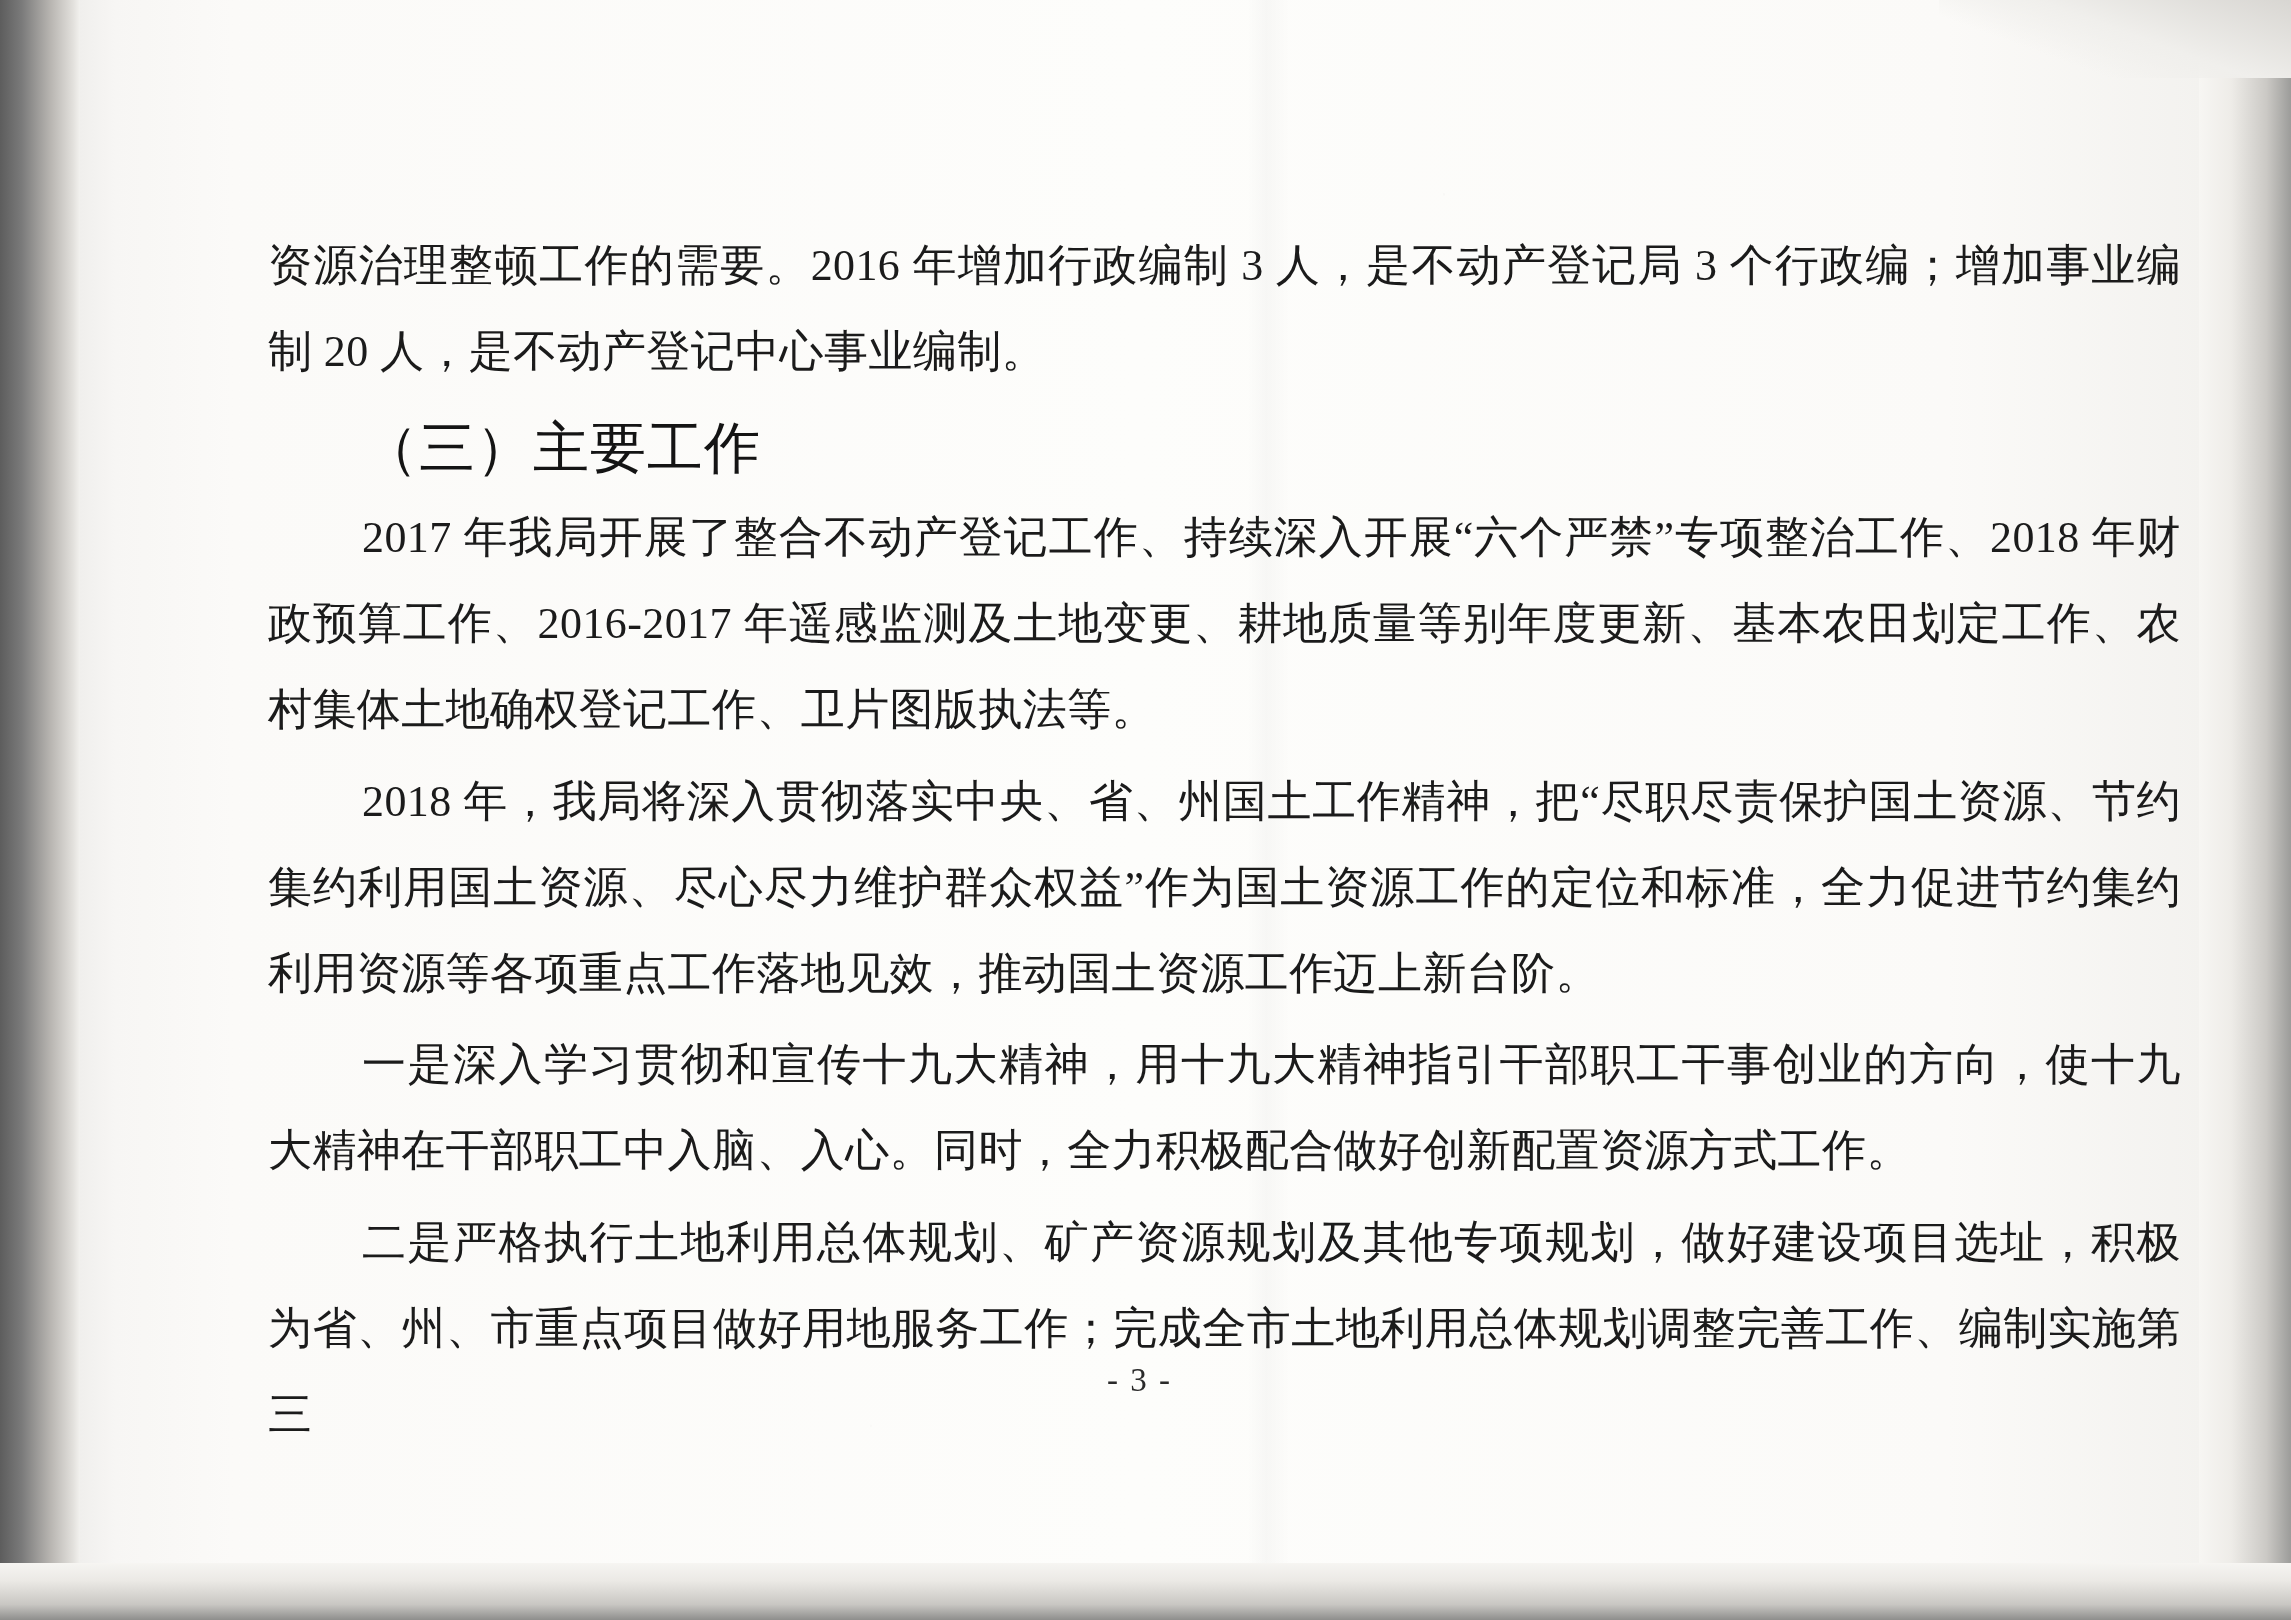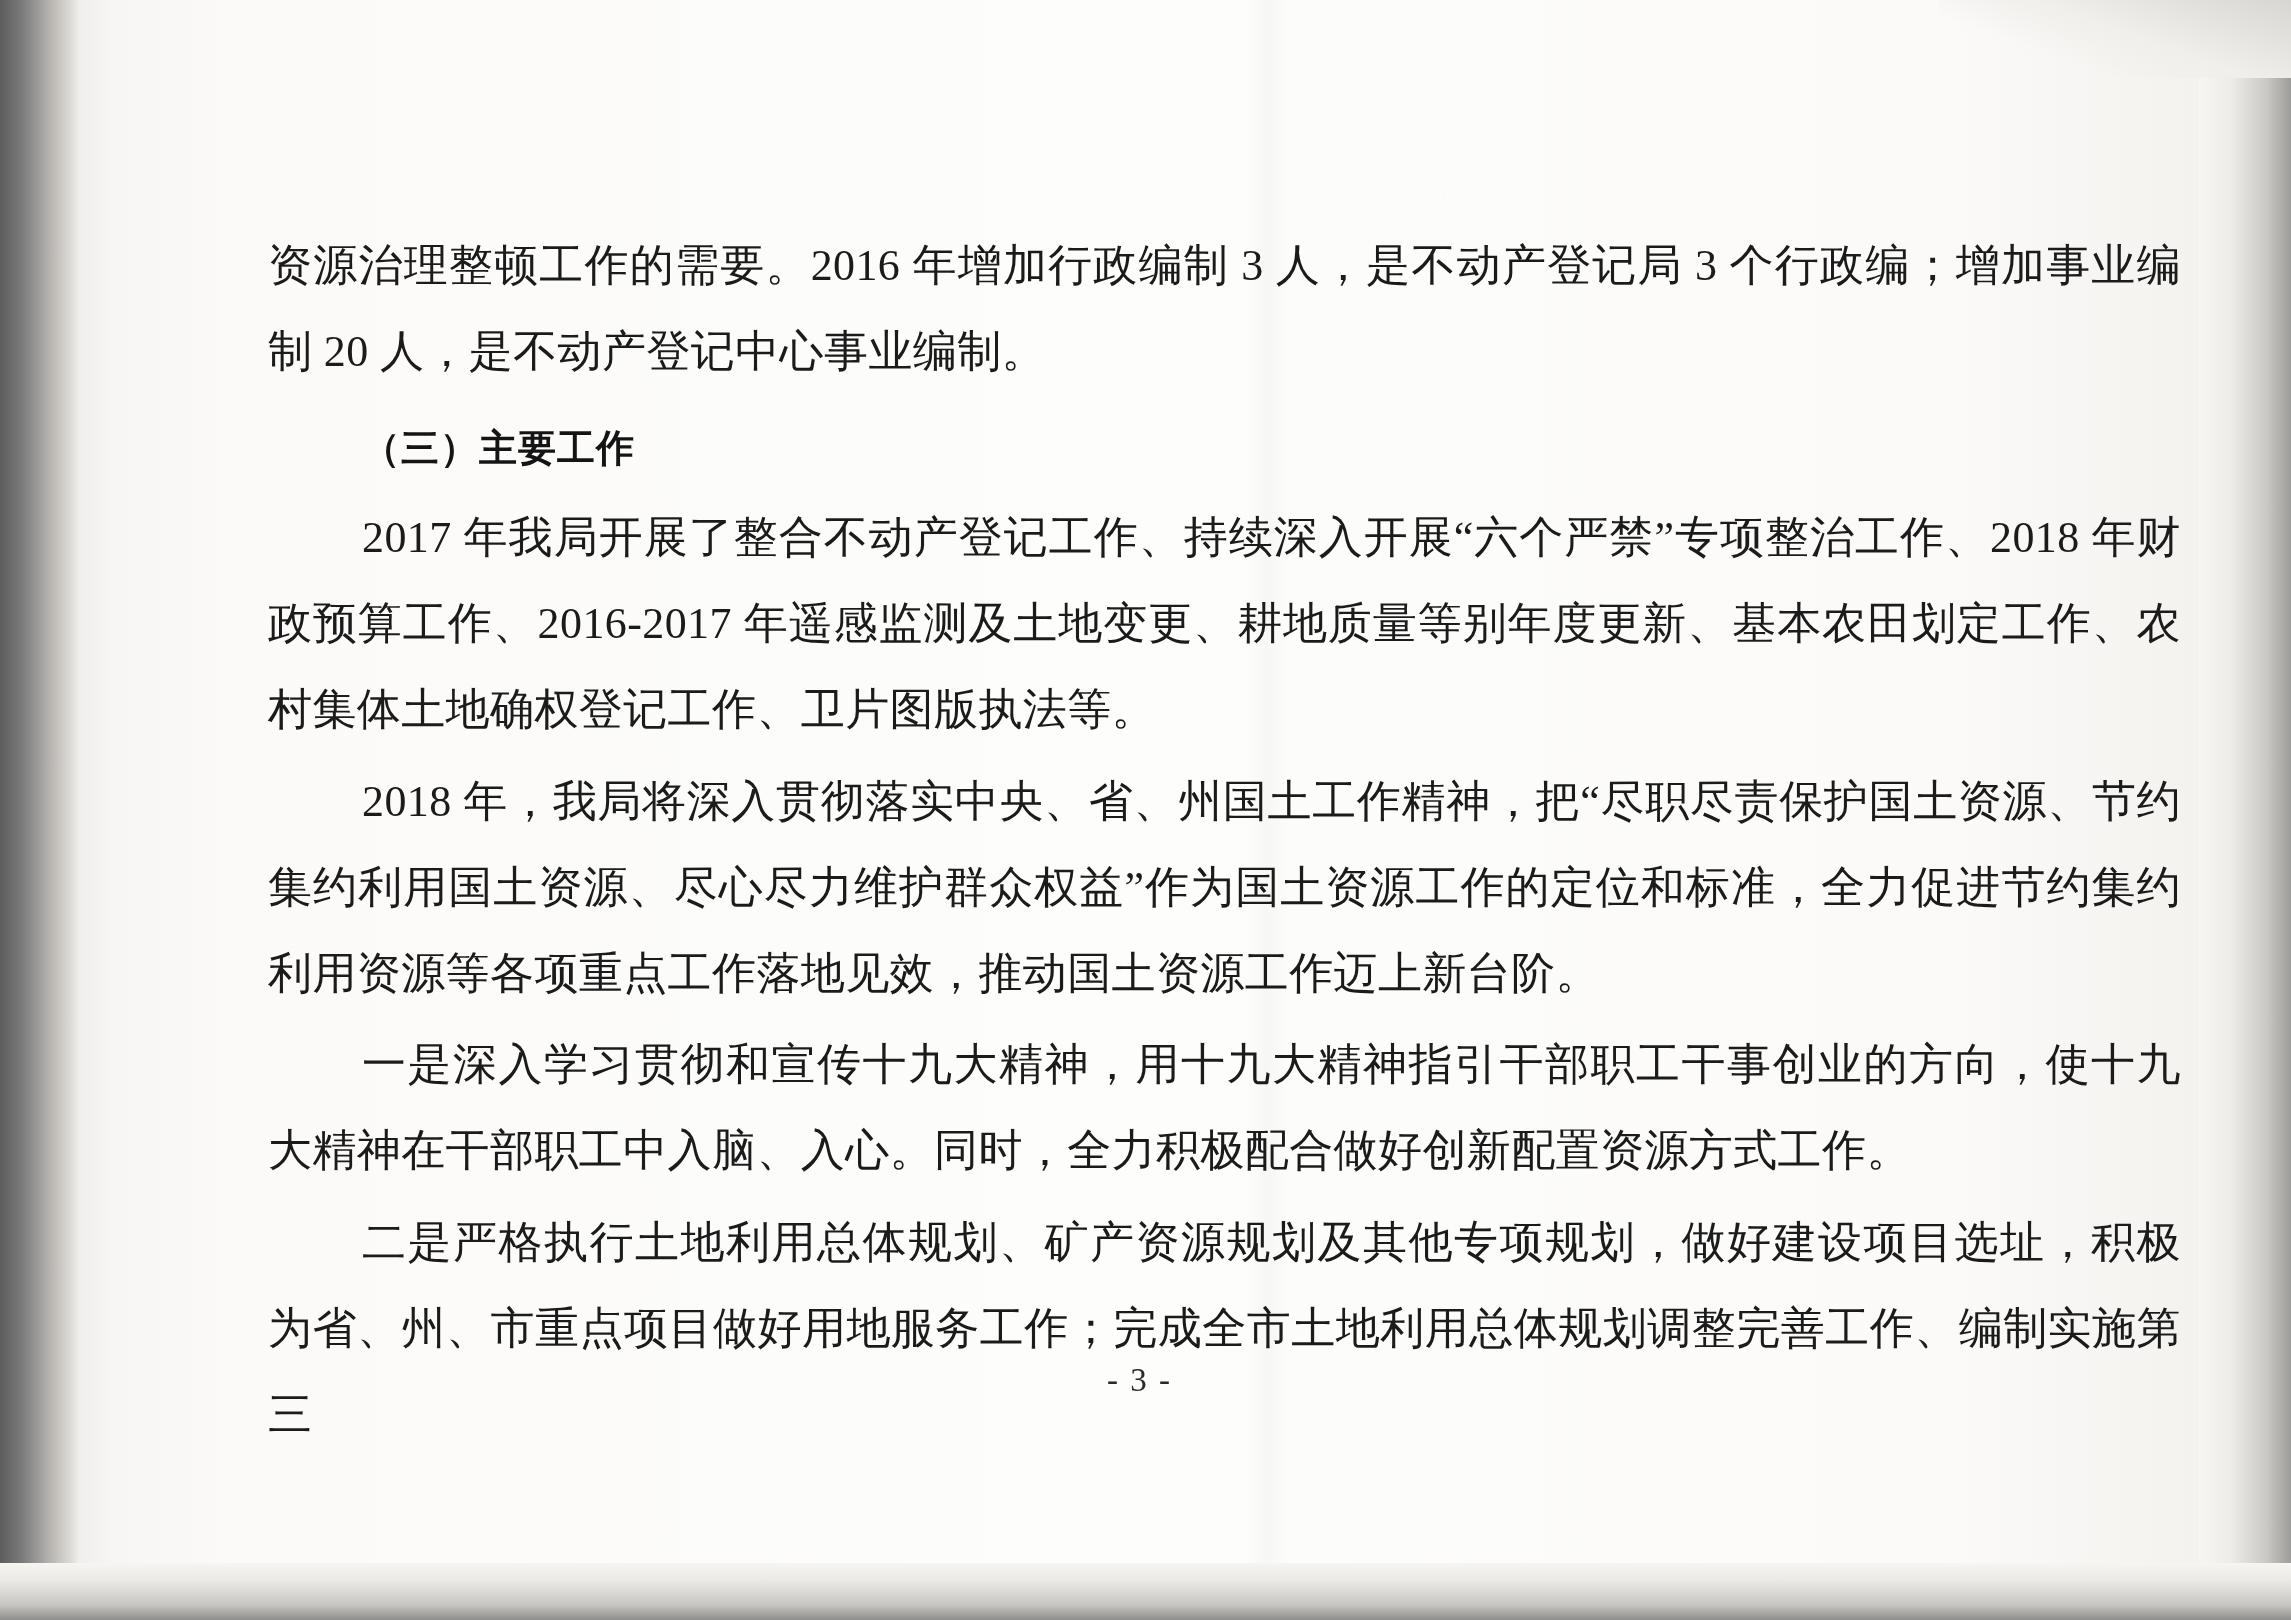--- a/index.html
+++ b/index.html
@@ -115,24 +115,24 @@
     text-align: justify;
     text-justify: inter-ideograph;
     letter-spacing: 0.4px;
   }
   p.indent {
     text-indent: 94px;
   }
   .heading {
     margin: 9.8px 0 3.9px 0;
     font-family: "DejaVu Sans", "Liberation Sans", sans-serif;
-    font-size: 38px;
+    font-size: 56px;
     line-height: 86px;
     color: #141414;
-    font-weight: 700;
+    font-weight: 400;
     text-indent: 94px;
     letter-spacing: 1px;
   }
 
   .page-number {
     position: absolute;
     left: 0;
     top: 1362px;
     width: 2127px;
     text-align: center;

